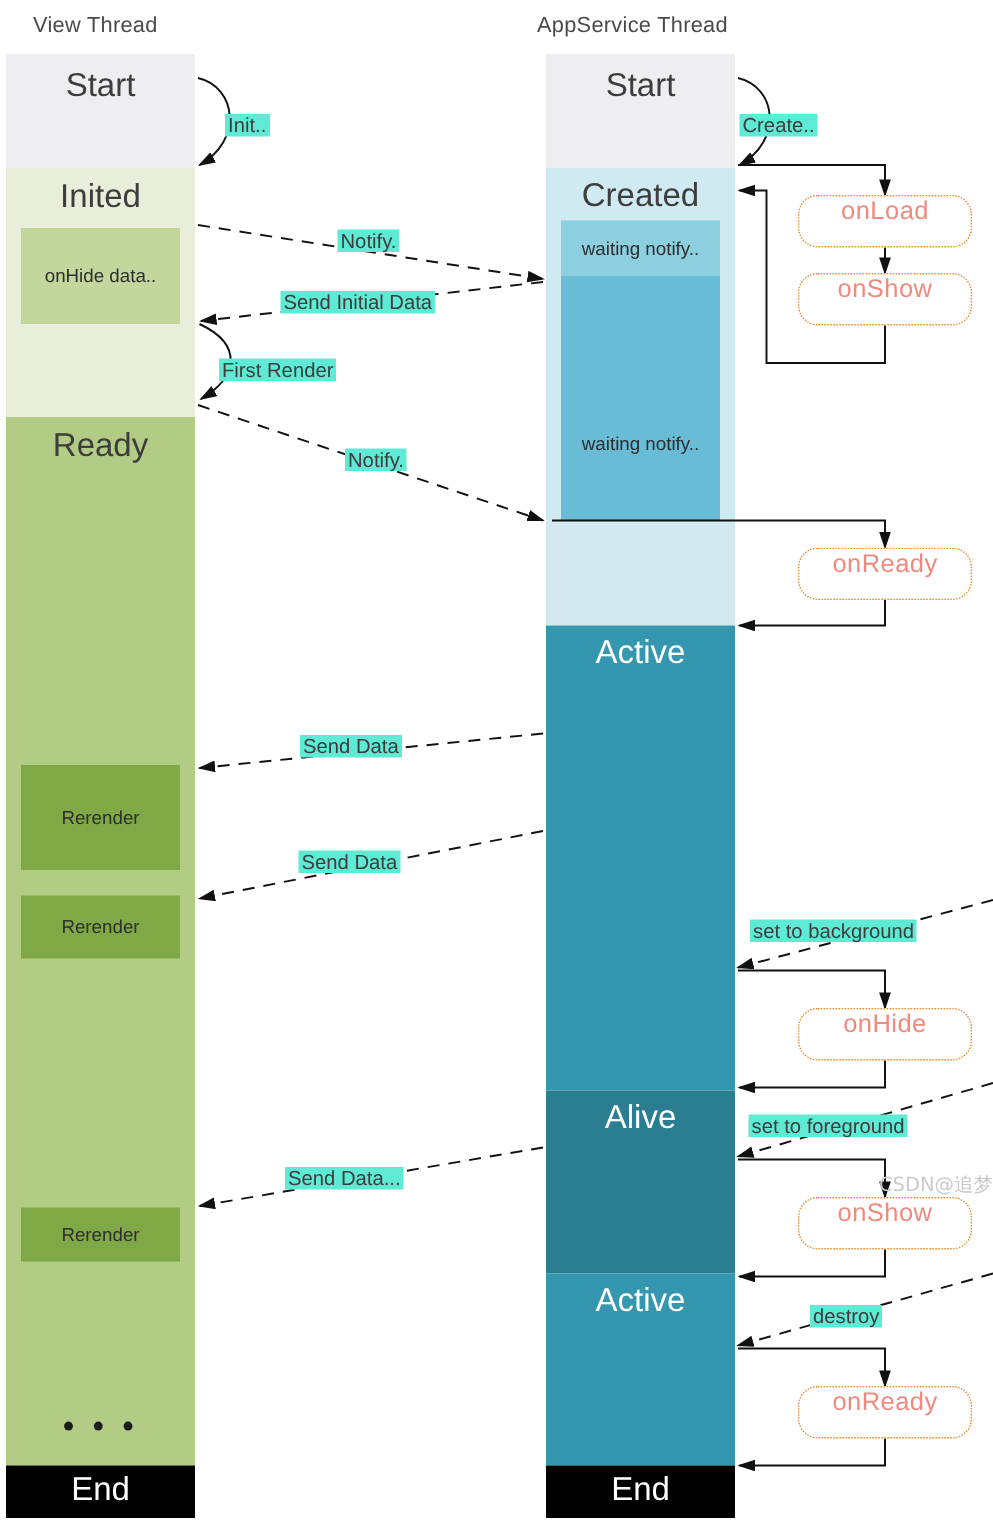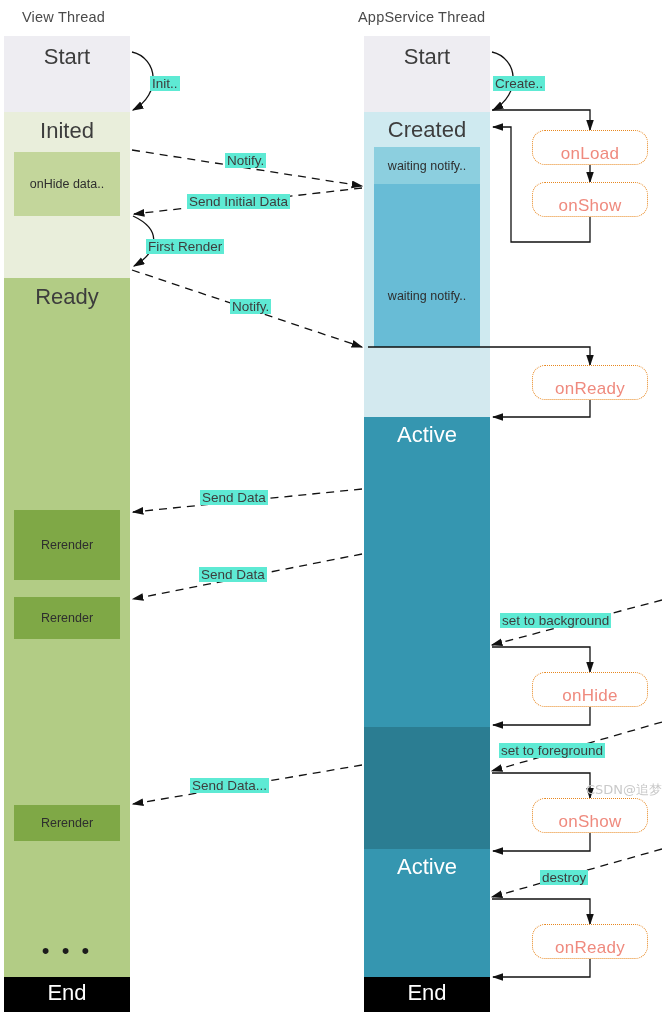--- a/index.html
+++ b/index.html
@@ -27,21 +27,21 @@
   .title-lg{font-size:22px;font-weight:400;}
 
   
   .subblock{position:absolute;box-sizing:border-box;display:flex;align-items:center;justify-content:center;}
   .subblock span{font-size:12.5px;color:#2e2e2e;white-space:nowrap;}
 
   
   .cb{
     position:absolute;box-sizing:border-box;
     border:1.4px dotted #e8871e;border-radius:13px;background:#ffffff;
-    display:flex;align-items:flex-end;justify-content:center;
+    display:flex;align-items:flex-start;justify-content:center;
   }
   .cb span{font-size:17px;color:#ef8a7e;white-space:nowrap;letter-spacing:.3px;}
 
   
   .edge-label{
     position:absolute;font-size:13.5px;color:#3d3d3d;white-space:nowrap;
     background:#5eead4;padding:0 2px;
   }
 
   .dots{position:absolute;width:100%;text-align:center;font-size:22px;letter-spacing:3px;color:#1c1c1c;line-height:1;}
@@ -104,20 +104,21 @@
     <div class="subblock" style="left:10px;top:148px;width:106px;height:163px;background:#68bcd6;">
       <span style="position:relative;top:30px;">waiting notify..</span>
     </div>
 
     <div class="band" style="top:311px;height:70px;background:#d3e9ef;"></div>
 
     <div class="band" style="top:381px;height:310px;background:#3596b0;"></div>
     <div class="band-label title-lg" style="top:386px;color:#ffffff;">Active</div>
 
     <div class="band" style="top:691px;height:122px;background:#2b7d92;"></div>
+    <div class="band-label title-lg" style="top:696px;color:#ffffff;">Alive</div>
 
     <div class="band" style="top:813px;height:128px;background:#3596b0;"></div>
     <div class="band-label title-lg" style="top:818px;color:#ffffff;">Active</div>
 
     <div class="band" style="top:941px;height:35px;background:#000000;"></div>
     <div class="band-label title-lg" style="top:944px;color:#ffffff;">End</div>
   </div>
 
   <svg class="svg-layer" viewBox="0 0 662 1014">
     <defs>

